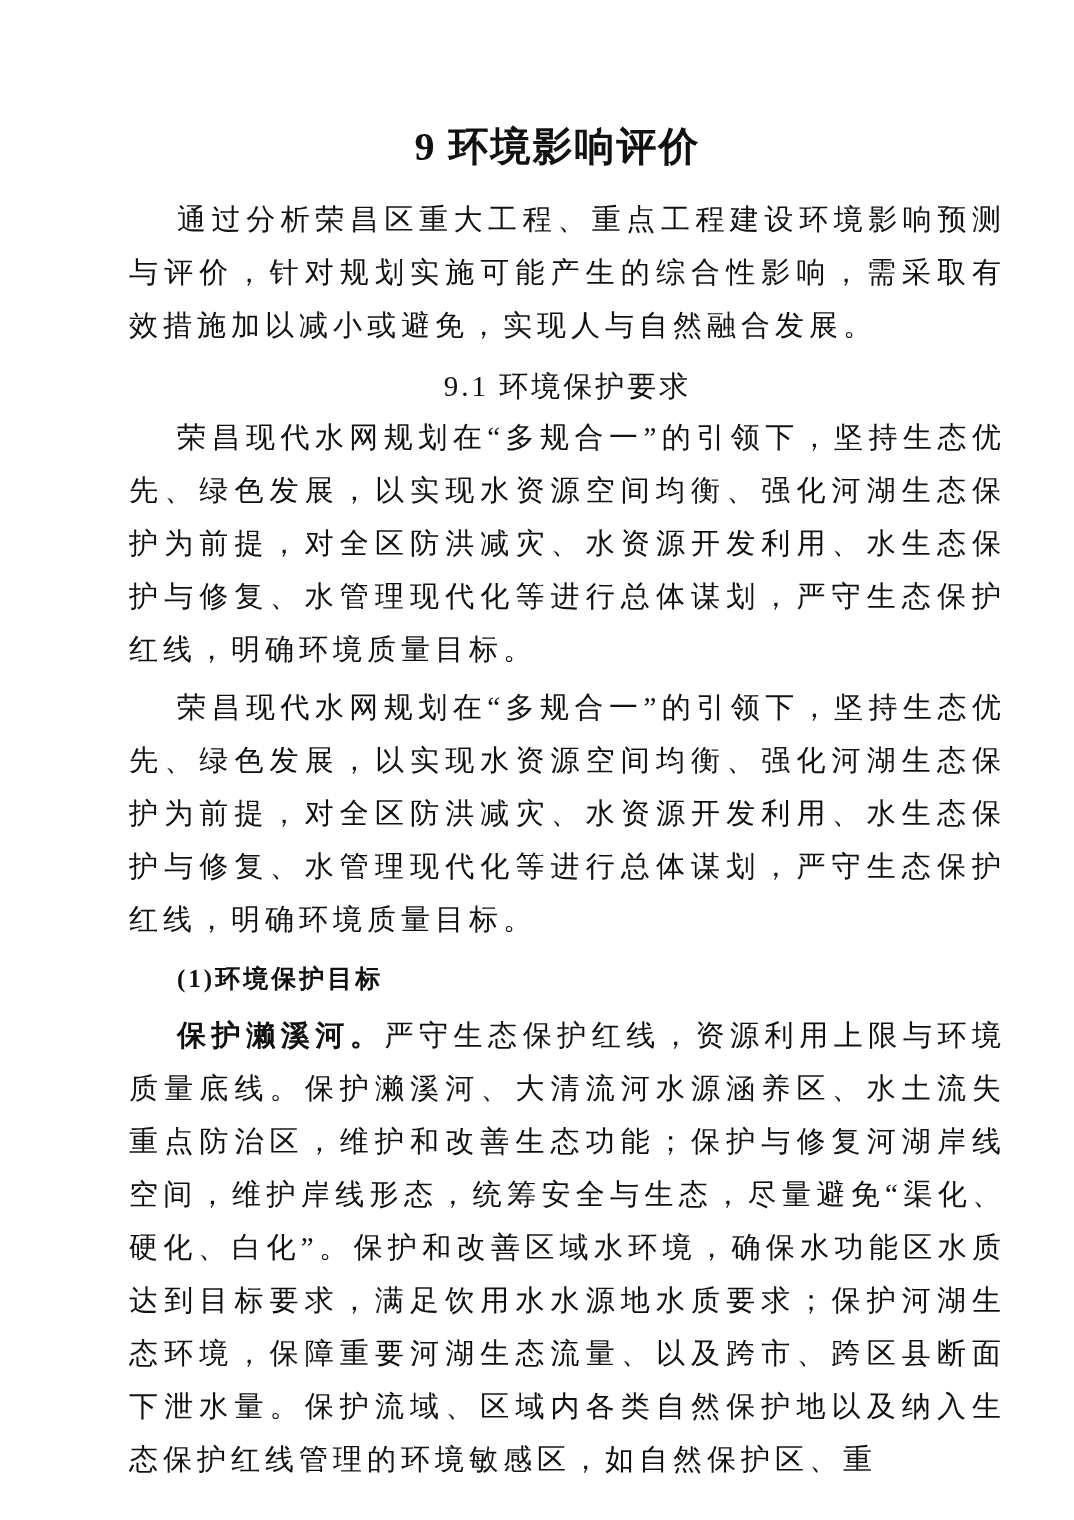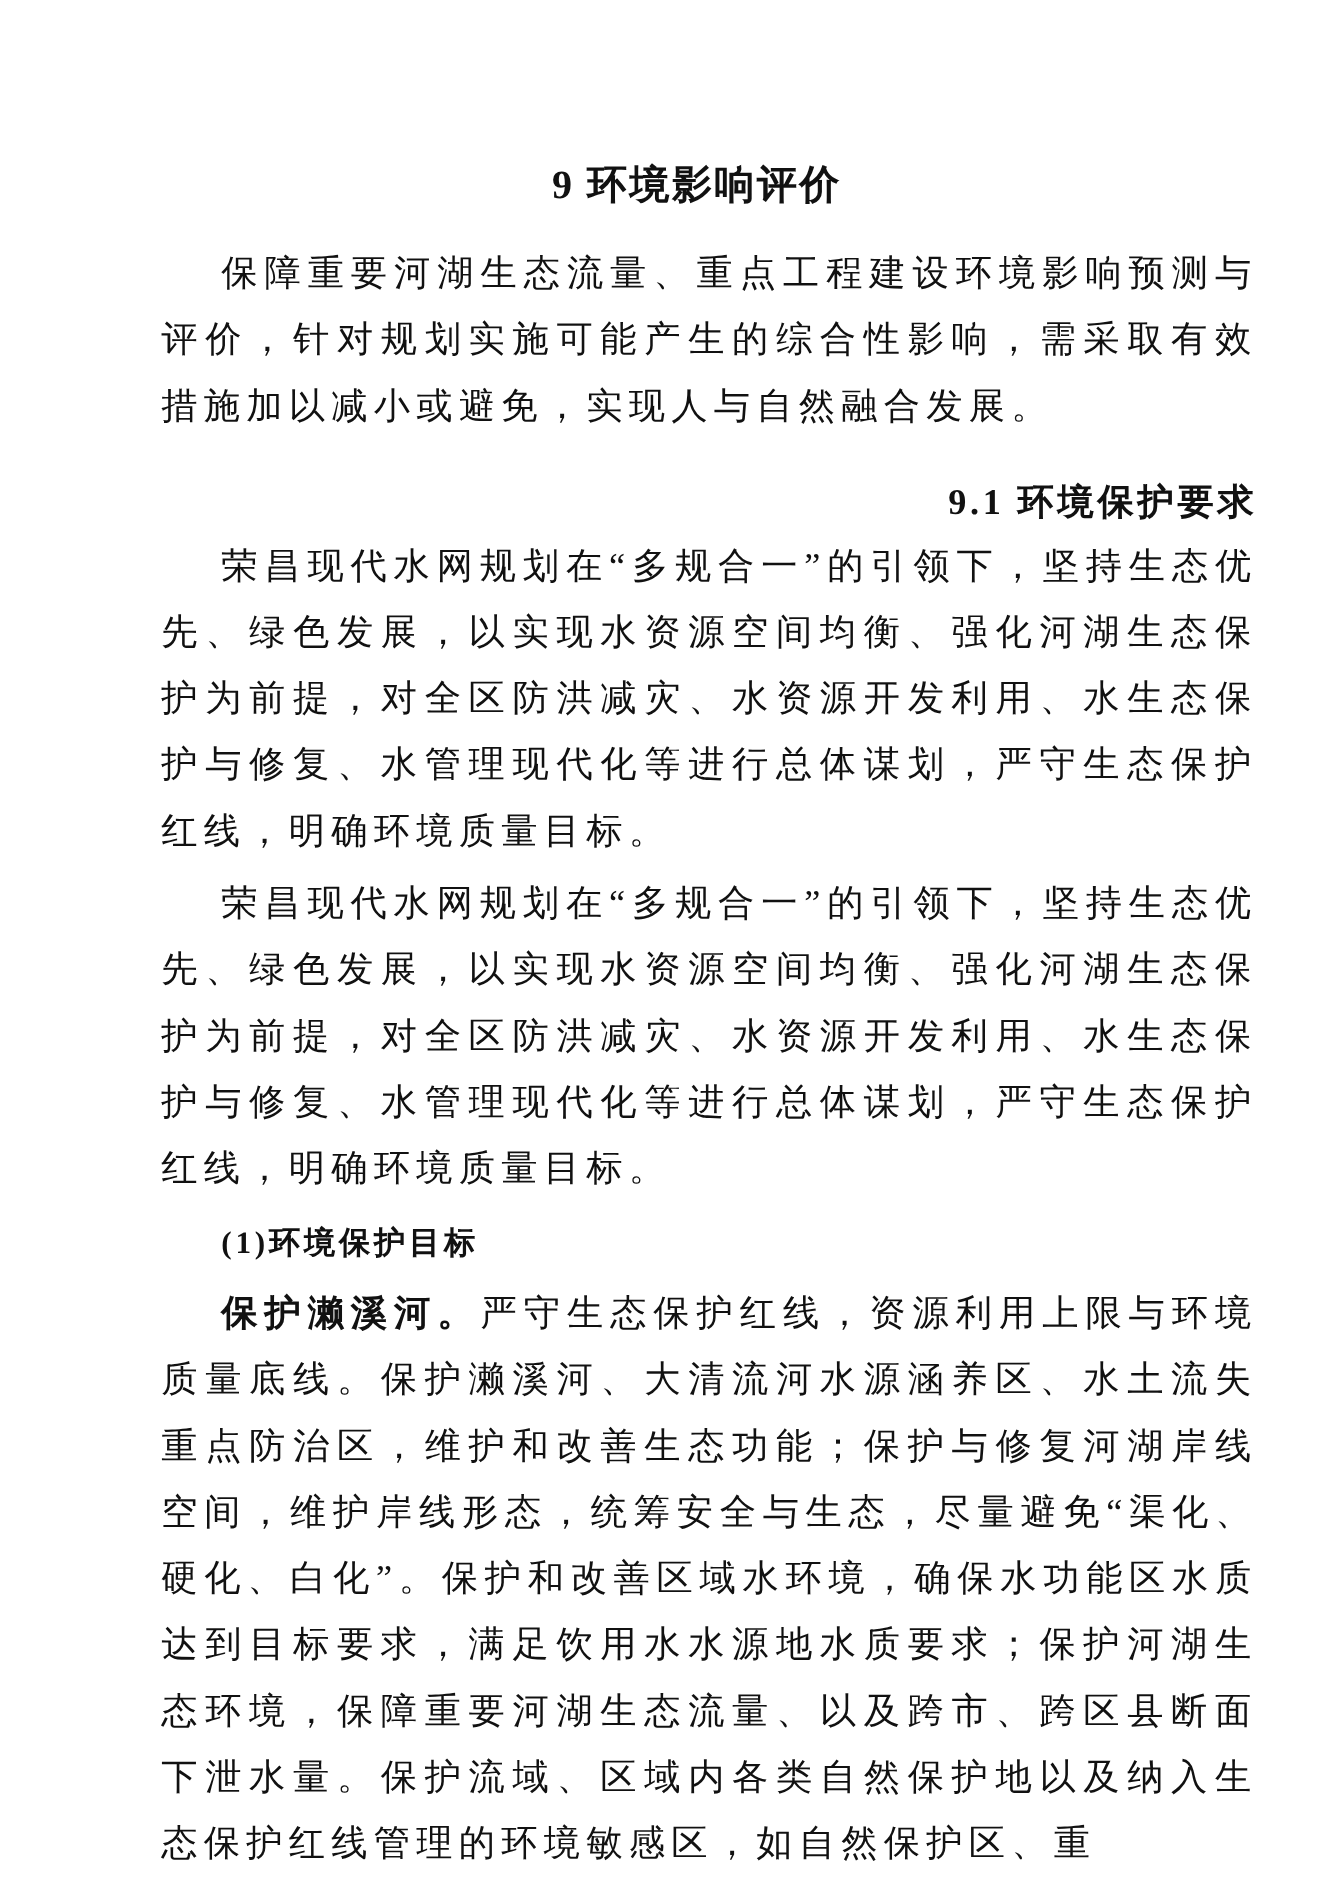--- a/index.html
+++ b/index.html
@@ -12,46 +12,46 @@
     margin: 0 auto;
     background: #ffffff;
     color: #111111;
     font-family: "Liberation Serif", "DejaVu Serif", serif;
     padding: 125px 68px 0 129px;
     overflow: hidden;
   }
 
   .doc-title {
     margin: 0 0 0 -20px;
-    font-size: 32px;
+    font-size: 40px;
     font-weight: 700;
     line-height: 44px;
     text-align: center;
     letter-spacing: 2px;
   }
 
   .para {
     margin: 0;
     font-size: 29px;
     line-height: 53px;
     letter-spacing: 5px;
     text-align: justify;
     text-justify: inter-ideograph;
     text-indent: 48px;
   }
 
   .intro-para { margin-top: 24px; }
 
   .section-heading {
-    margin: 30px 0 0 0;
+    margin: 14px 0 0 0;
     font-size: 29px;
-    font-weight: 700;
+    font-weight: 400;
     line-height: 40px;
     letter-spacing: 3px;
-    text-align: right;
+    text-align: center;
   }
 
   .section-heading.second { margin-top: 22px; }
 
   .after-heading { margin-top: 5px; }
 
   .sub-heading {
     margin: 6px 0 0 0;
     font-size: 25px;
     font-weight: 700;
@@ -63,21 +63,21 @@
   .goals-para { margin-top: 4px; }
   .goals-para .lead-bold { font-weight: 700; }
 </style>
 </head>
 <body>
 
 <div class="page">
 
   <h1 class="doc-title">9  环境影响评价</h1>
 
-  <p class="para intro-para">保障重要河湖生态流量、重点工程建设环境影响预测与评价，针对规划实施可能产生的综合性影响，需采取有效措施加以减小或避免，实现人与自然融合发展。</p>
+  <p class="para intro-para">通过分析荣昌区重大工程、重点工程建设环境影响预测与评价，针对规划实施可能产生的综合性影响，需采取有效措施加以减小或避免，实现人与自然融合发展。</p>
 
   <h2 class="section-heading">9.1 环境保护要求</h2>
 
   <p class="para after-heading">荣昌现代水网规划在“多规合一”的引领下，坚持生态优先、绿色发展，以实现水资源空间均衡、强化河湖生态保护为前提，对全区防洪减灾、水资源开发利用、水生态保护与修复、水管理现代化等进行总体谋划，严守生态保护红线，明确环境质量目标。</p>
 
 
   <p class="para after-heading">荣昌现代水网规划在“多规合一”的引领下，坚持生态优先、绿色发展，以实现水资源空间均衡、强化河湖生态保护为前提，对全区防洪减灾、水资源开发利用、水生态保护与修复、水管理现代化等进行总体谋划，严守生态保护红线，明确环境质量目标。</p>
 
   <h3 class="sub-heading">(1)环境保护目标</h3>
 

